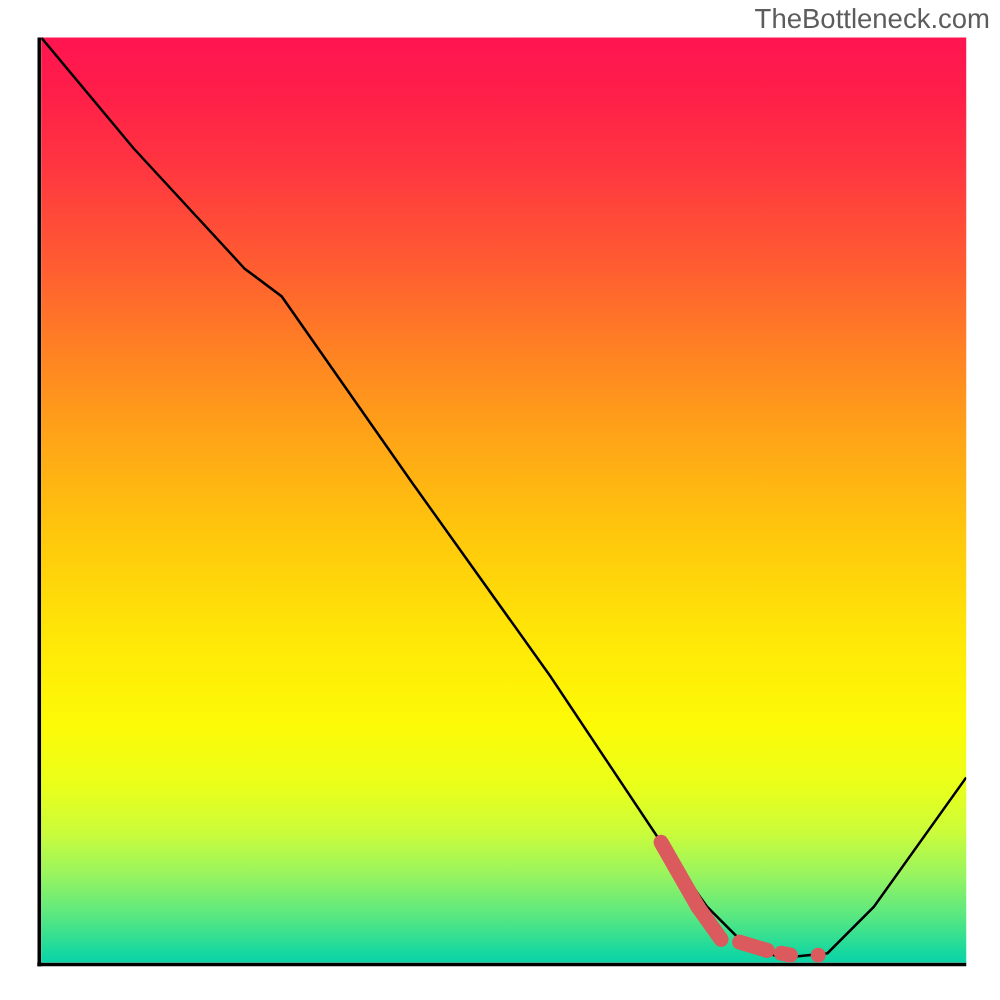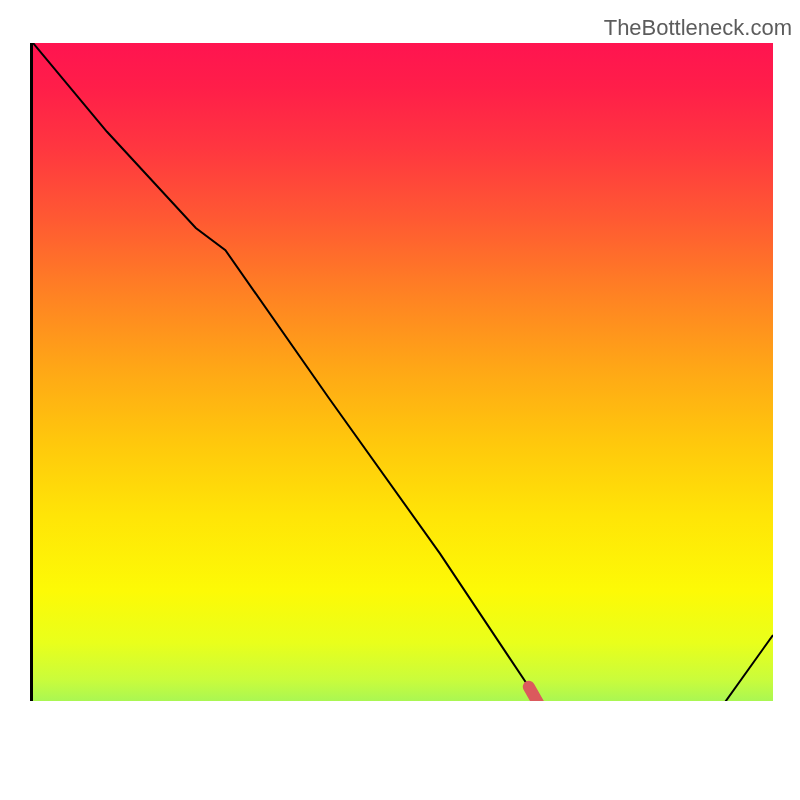--- a/index.html
+++ b/index.html
@@ -3,23 +3,22 @@
 <meta charset="utf-8">
 <style>
   body {
     margin: 0;
     padding: 0;
     background: #ffffff;
     font-family: Arial, sans-serif;
   }
   .container {
     width: 800px;
-    height: 688px;
+    height: 800px;
     position: relative;
-    margin-top: 13px;
   }
   .watermark {
     position: absolute;
     top: 2px;
     right: 8px;
     font-family: Arial, Helvetica, sans-serif;
     font-size: 22px;
     color: #5c5c5c;
     font-weight: 500;
     z-index: 10;

